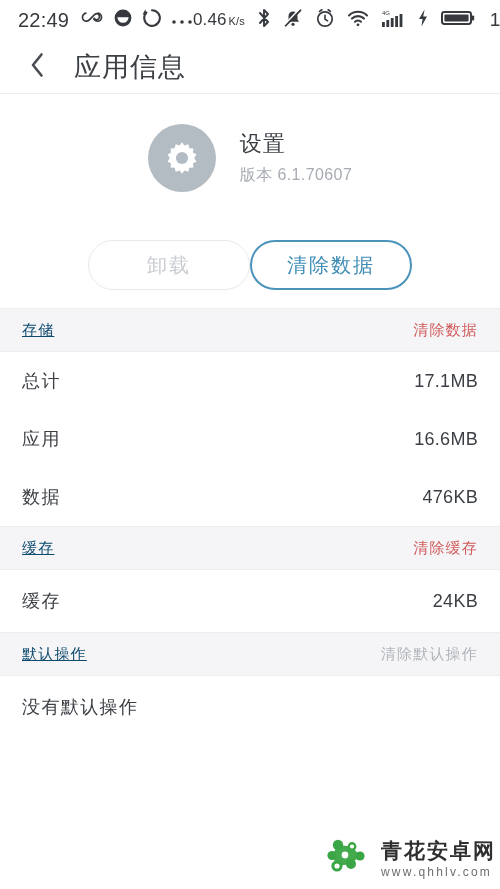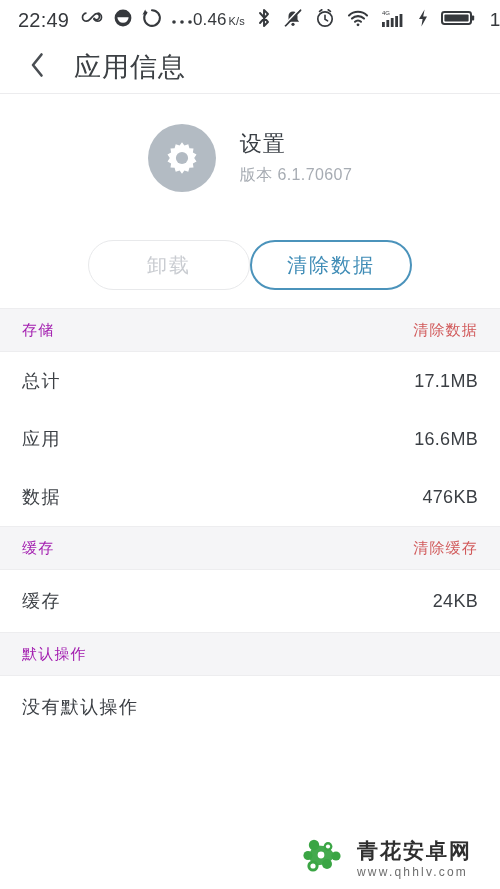--- a/index.html
+++ b/index.html
@@ -160,22 +160,23 @@
     border-top: 1px solid #ededef;
     border-bottom: 1px solid #ededef;
     display: flex;
     align-items: center;
     justify-content: space-between;
     padding: 0 22px;
     box-sizing: border-box;
   }
   .sec-title {
     font-size: 15px;
-    color: #a21caf;
+    color: #0c4a6e;
     letter-spacing: 1.2px;
+    text-decoration: underline;
   }
   .sec-action {
     font-size: 15px;
     letter-spacing: 1.2px;
     cursor: pointer;
   }
   .sec-action.danger { color: #d1595a; }
   .sec-action.muted  { color: #b0b4ba; cursor: default; }
 
   .row {
@@ -195,21 +196,21 @@
   .row-value {
     font-size: 18px;
     color: #3b3f44;
     letter-spacing: 0.3px;
   }
   .row.tall { height: 62px; }
 
   
   .watermark {
     position: absolute;
-    right: 28px;
+    right: 4px;
     bottom: 8px;
     display: flex;
     align-items: center;
     gap: 9px;
   }
   .wm-text {
     display: flex;
     flex-direction: column;
     line-height: 1;
   }
@@ -373,20 +374,21 @@
   <span class="sec-title">缓存</span>
   <span class="sec-action danger">清除缓存</span>
 </div>
 <div class="row tall">
   <span class="row-label">缓存</span>
   <span class="row-value">24KB</span>
 </div>
 
 <div class="sec-head">
   <span class="sec-title">默认操作</span>
+  <span class="sec-action muted">清除默认操作</span>
 </div>
 <div class="row tall">
   <span class="row-label">没有默认操作</span>
   <span class="row-value"></span>
 </div>
 
 <div class="watermark">
   <span>
     <svg width="46" height="40" viewBox="0 0 46 40">
       <g fill="#3aa544">

